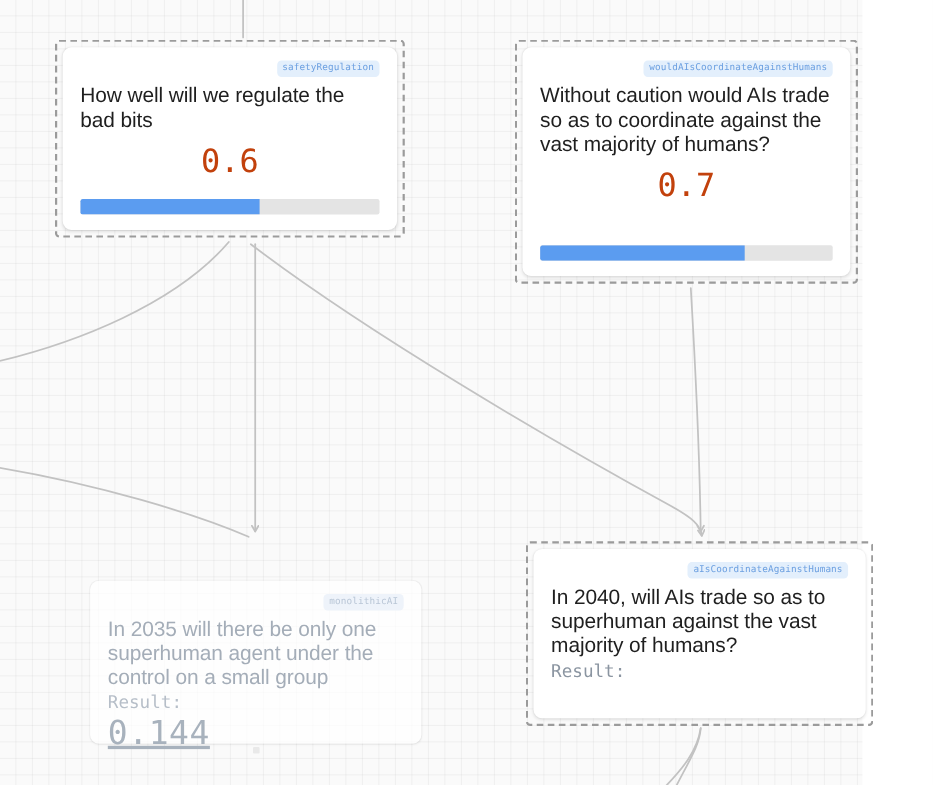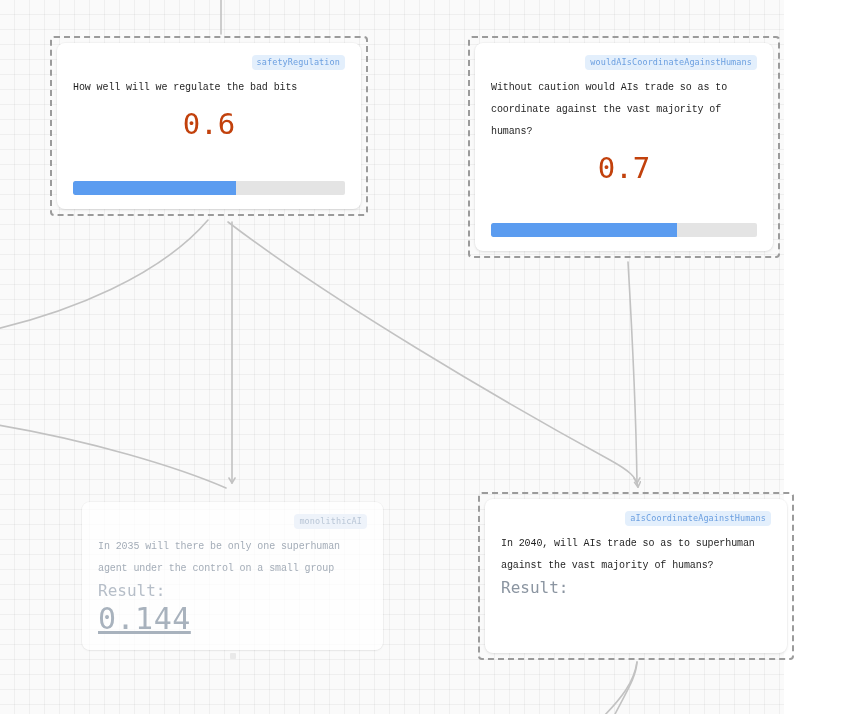--- a/index.html
+++ b/index.html
@@ -83,22 +83,22 @@
     white-space: nowrap;
   }
 
   .node.dim .badge {
     color: #b9c6d6;
     background: #eef3fa;
   }
 
   
   .question {
-    font-family: Liberation Mono, monospace;
-    font-size: 10px;
+    font-family: Liberation Sans, sans-serif;
+    font-size: 19px;
     line-height: 22px;
     color: #1f1f1f;
     margin-top: 7px;
     letter-spacing: -0.1px;
   }
 
   .node.dim .question {
     color: #a4adb8;
   }
 
@@ -164,21 +164,21 @@
     transform: translateX(-50%);
     width: 6px;
     height: 6px;
     border-radius: 1px;
     background: #e9e9e9;
   }
 
   
   #node-safety-regulation      { left: 50px;  top: 36px;  width: 318px; height: 180px; }
   #node-would-ais-coordinate   { left: 468px; top: 36px;  width: 312px; height: 222px; }
-  #node-monolithic-ai          { left: 75px;  top: 495px; width: 315px; height: 162px; }
+  #node-monolithic-ai          { left: 75px;  top: 521px; width: 315px; height: 162px; }
   #node-ais-coordinate         { left: 478px; top: 492px; width: 316px; height: 168px; }
 </style>
 </head>
 <body>
 
 <div id="canvas">
 
   <svg id="edges" viewBox="0 0 848 714" xmlns="http://www.w3.org/2000/svg">
     <defs>
       <marker id="arrow" markerWidth="10" markerHeight="10" refX="6.2" refY="3.6" orient="auto" markerUnits="userSpaceOnUse">

